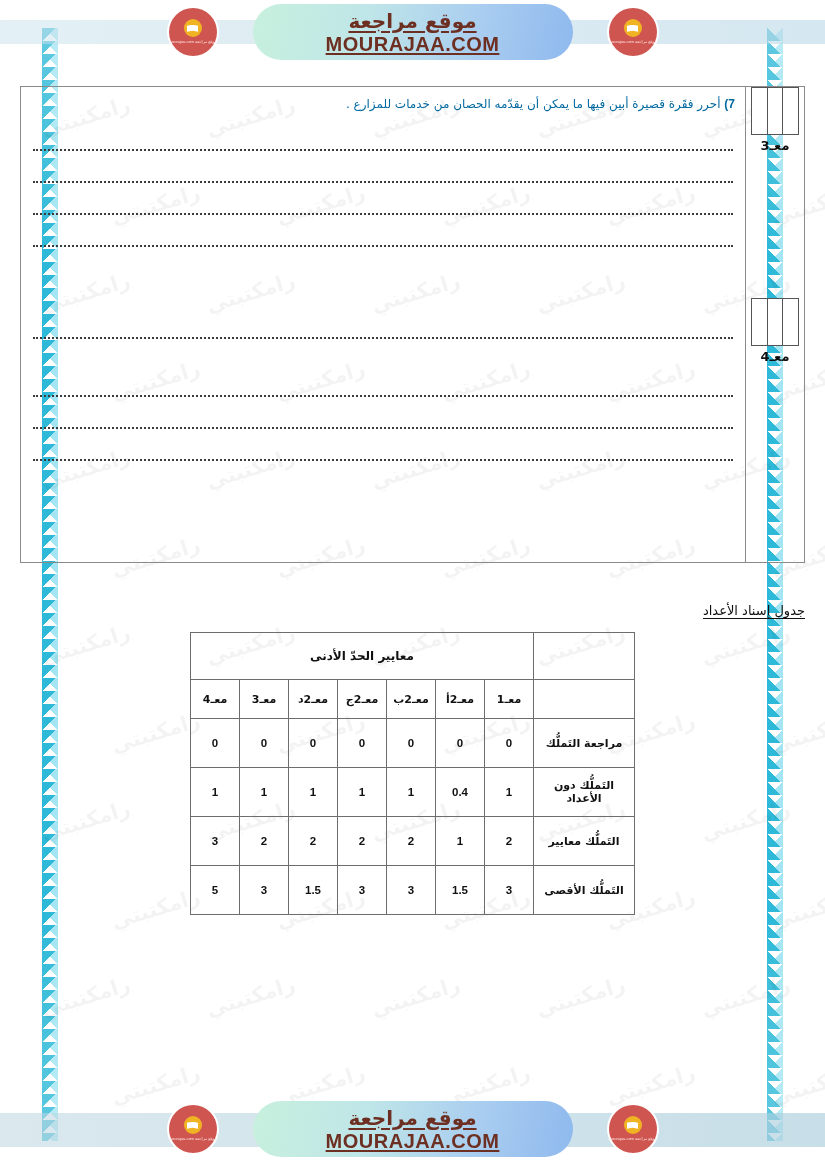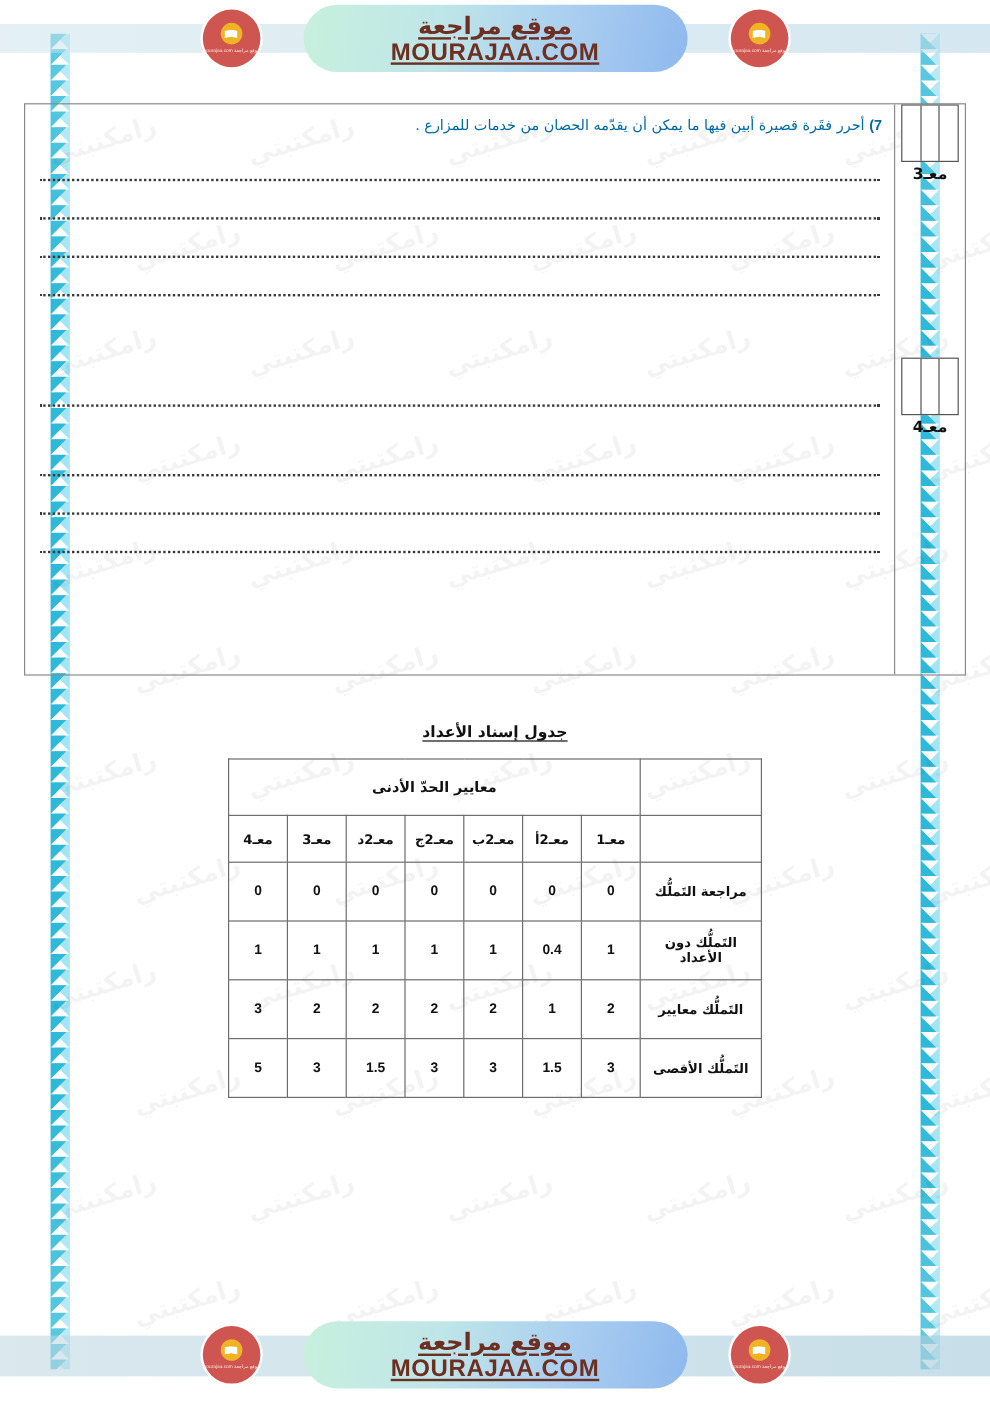--- a/index.html
+++ b/index.html
@@ -174,23 +174,22 @@
   .sub-label{
     font-family:"DejaVu Sans", sans-serif;
     font-size:12.5px;color:#1a1a1a;
     direction:rtl;text-align:right;
     margin:0;line-height:1.4;
   }
 
   
   .grade-title{
     margin:40px 0 14px 0;
-    text-align:center;
-    font-family:"DejaVu Sans", sans-serif;
-    font-size:13px;font-weight:bold;color:#111;
+    font-family:"DejaVu Sans", sans-serif;
+    font-size:13px;font-weight:normal;color:#111;
     direction:rtl;
   }
   .grade-title span{text-decoration:underline;text-underline-offset:3px;}
 
   .grade-wrap{display:flex;justify-content:center;}
   table.grade{
     border-collapse:collapse;
     direction:rtl;
     background:transparent;
     font-family:"DejaVu Sans", sans-serif;

